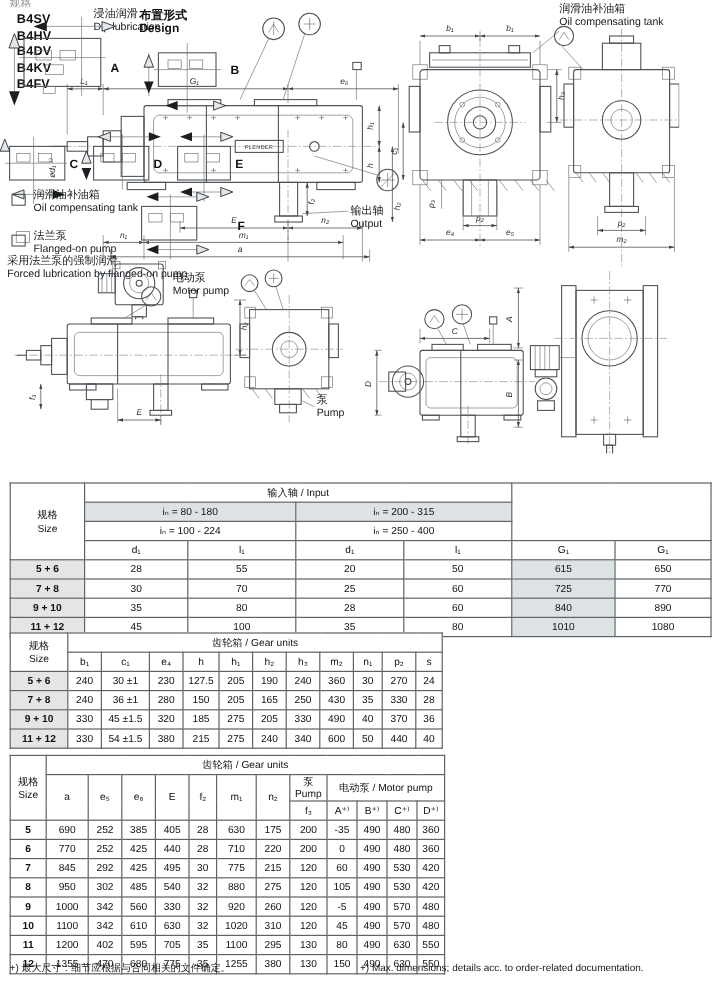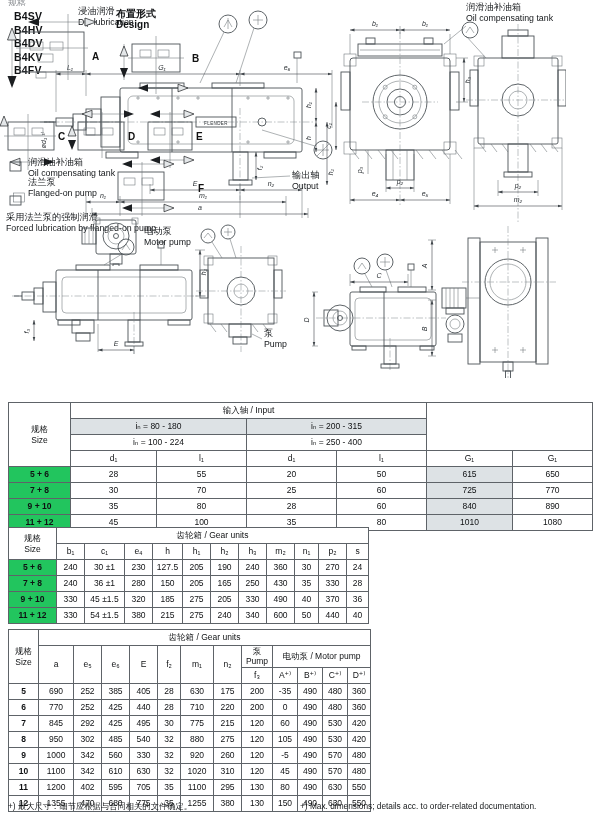--- a/index.html
+++ b/index.html
@@ -22,21 +22,21 @@
   svg text{font-size:7px;fill:#2b3034;font-family:"Liberation Sans","DejaVu Sans",sans-serif;}
   svg text.dim-t{font-style:italic;}
   svg text.dletter{font-size:10px;font-weight:bold;font-style:normal;fill:#111;}
   table{position:absolute;border-collapse:collapse;background:#fff;table-layout:fixed;border:1.5px solid #26292c;}
   th,td{border:1px solid #5e6368;font-size:8.5px;font-weight:normal;text-align:center;
         padding:0 1px;line-height:1.15;color:#0f1113;height:15px;overflow:hidden;}
   #table1{left:8px;top:402px;width:584px;}
   #table2{left:8px;top:527px;width:360px;}
   #table3{left:8px;top:629px;width:362px;}
   .shade{background:#dde2e5;}
-  .size-cell{background:#22c55e;font-weight:bold;}
+  .size-cell{background:#e5e5e5;font-weight:bold;}
   #table3 .size-cell{background:#fff;}
   #table1 tbody td:nth-child(6){background:#dde2e5;}
   .size-h div{line-height:11px;}
   #footer{position:absolute;left:0;top:801px;width:600px;font-size:8.3px;color:#15181a;}
   #footer .fzh{position:absolute;left:8px;top:0;}
   #footer .fen{position:absolute;left:300px;top:0;}
 </style>
 </head>
 <body>
 
@@ -780,21 +780,21 @@
   </svg>
 
   <div class="abs design-title" style="left:116px;top:8px;">
     <div>布置形式</div>
     <div>Design</div>
   </div>
   <div class="abs fig-label" style="left:28px;top:157px;">
     <div class="zh">润滑油补油箱</div>
     <div>Oil compensating tank</div>
   </div>
-  <div class="abs fig-label" style="left:28px;top:177px;">
+  <div class="abs fig-label" style="left:28px;top:191px;">
     <div class="zh">法兰泵</div>
     <div>Flanged-on pump</div>
   </div>
   <div class="abs fig-label" style="left:144px;top:226px;">
     <div class="zh">电动泵</div>
     <div>Motor pump</div>
   </div>
 </div>
 
 <div id="footer">

